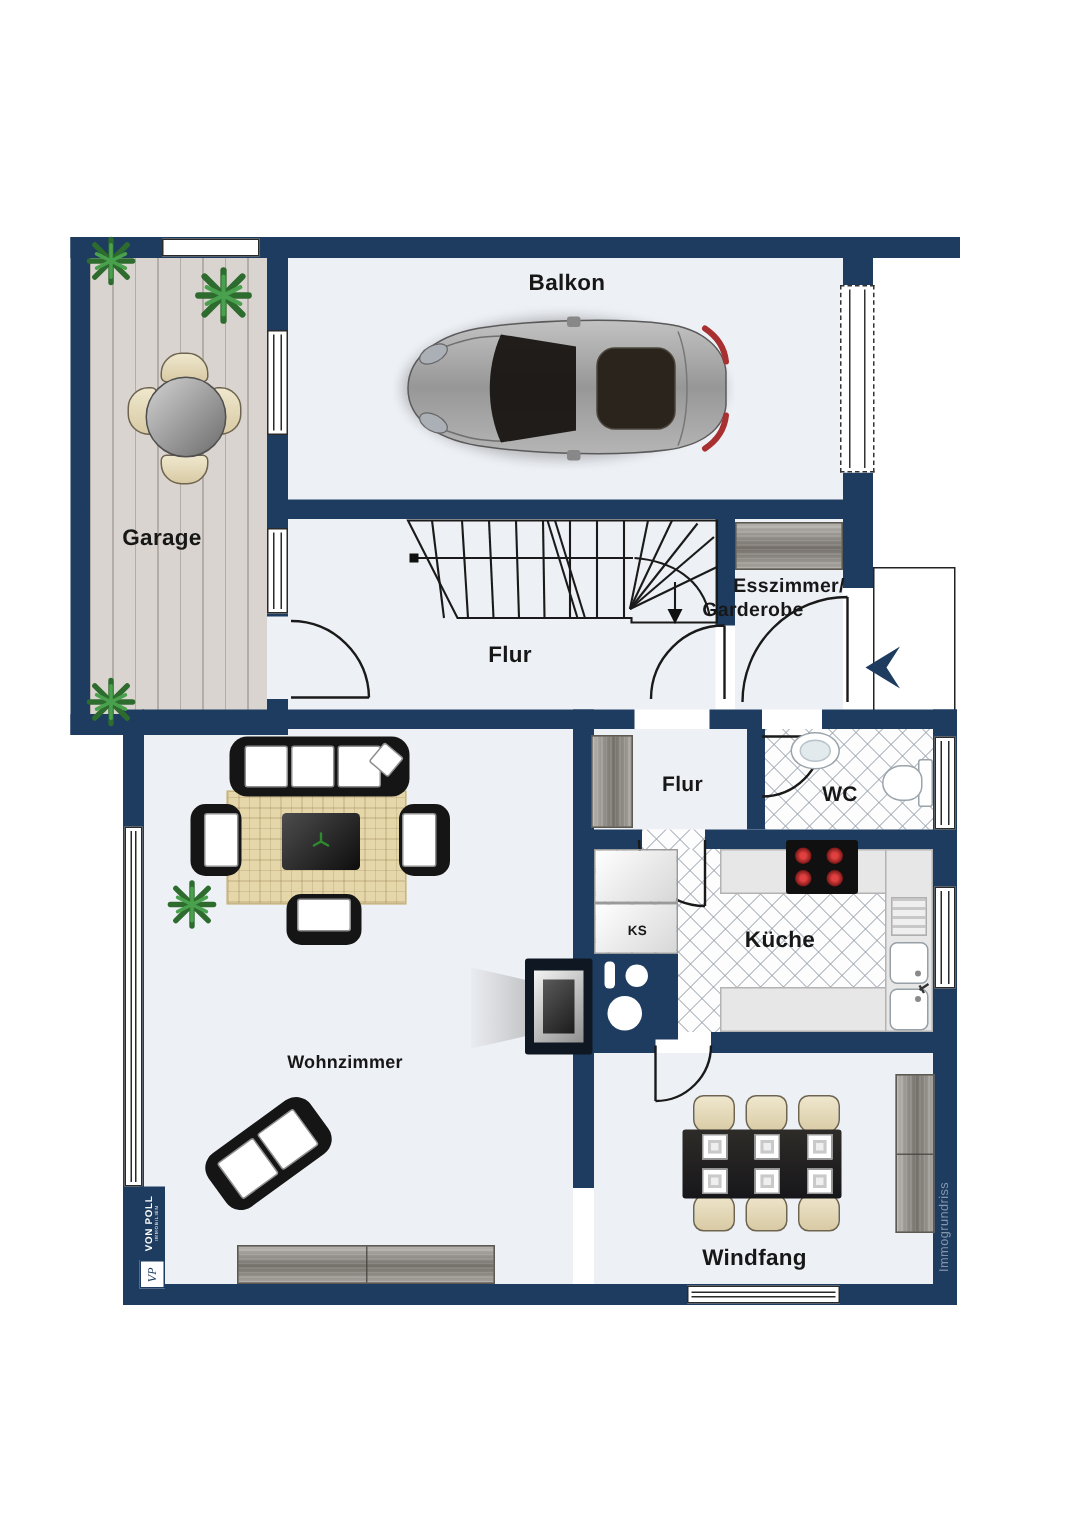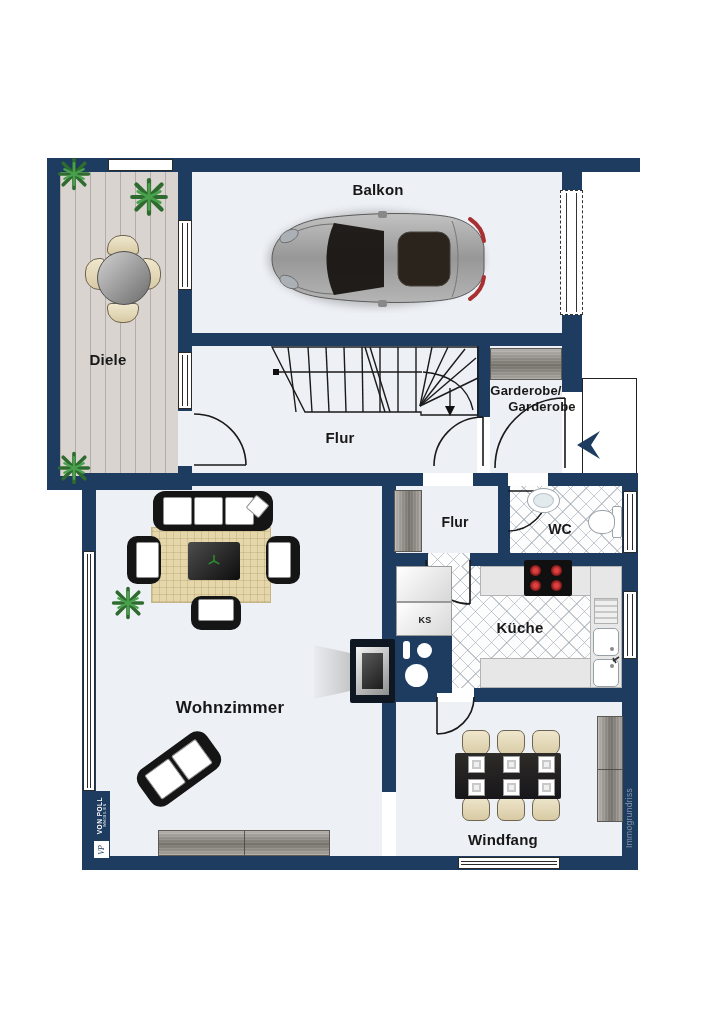--- a/index.html
+++ b/index.html
@@ -394,28 +394,28 @@
       </div>
     <div class="seat" style="left:83px;top:26px;width:17px;height:17px;">
         <div class="seat-in"></div>
       </div>
   </div>
   <div class="woodV" style="left:597px;top:716px;width:26px;height:106px;">
     <div class="abs" style="left:0;right:0;top:50%;height:1px;background:rgba(70,65,60,.8);"></div>
   </div>
 
   <span class="lbl" style="left:378px;top:189px;font-size:15px;">Balkon</span>
-  <span class="lbl" style="left:108px;top:359px;font-size:15px;">Diele</span>
+  <span class="lbl" style="left:108px;top:359px;font-size:15px;">Garage</span>
   <span class="lbl" style="left:340px;top:437px;font-size:15px;">Flur</span>
-  <span class="lbl" style="left:526px;top:390px;font-size:13px;">Garderobe/</span>
-  <span class="lbl" style="left:542px;top:406px;font-size:13px;">Garderobe</span>
+  <span class="lbl" style="left:526px;top:390px;font-size:13px;">Esszimmer/</span>
+  <span class="lbl" style="left:502px;top:406px;font-size:13px;">Garderobe</span>
   <span class="lbl" style="left:455px;top:522px;font-size:14px;">Flur</span>
   <span class="lbl" style="left:560px;top:529px;font-size:14px;">WC</span>
   <span class="lbl" style="left:520px;top:627px;font-size:15px;">Küche</span>
-  <span class="lbl" style="left:230px;top:708px;font-size:17px;text-align:center;">Wohnzimmer</span>
+  <span class="lbl" style="left:230px;top:708px;font-size:12px;text-align:center;">Wohnzimmer</span>
   <span class="lbl" style="left:503px;top:839px;font-size:15px;">Windfang</span>
 
   <div class="abs" style="left:93px;top:791px;width:17px;height:68px;">
     <div class="abs" style="left:0;top:0;width:17px;height:49px;background:#1d3c60;display:flex;align-items:center;justify-content:center;">
       <div class="logo-vert" style="color:#fff;text-align:center;line-height:1;">
         <div style="font-size:6.5px;font-weight:bold;letter-spacing:.5px;">VON POLL</div>
         <div style="font-size:3px;letter-spacing:.6px;">IMMOBILIEN</div>
       </div>
     </div>
     <div class="abs" style="left:0;top:49px;width:17px;height:19px;background:#fff;border:1px solid #1d3c60;box-sizing:border-box;display:flex;align-items:center;justify-content:center;">

